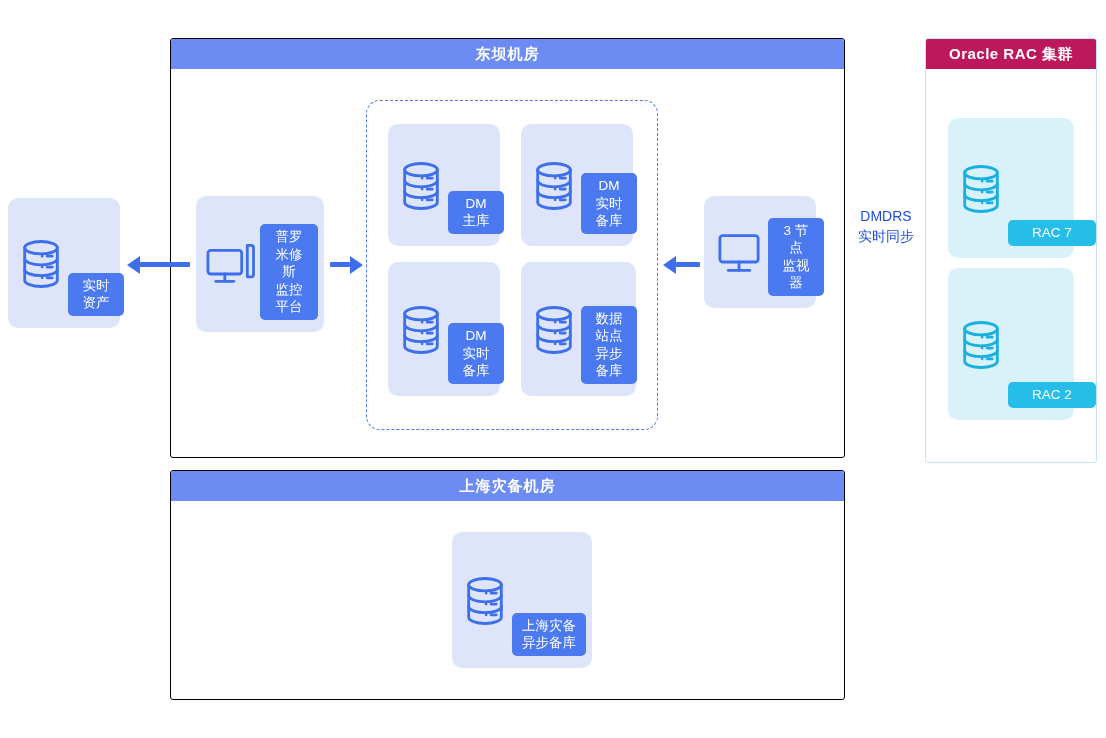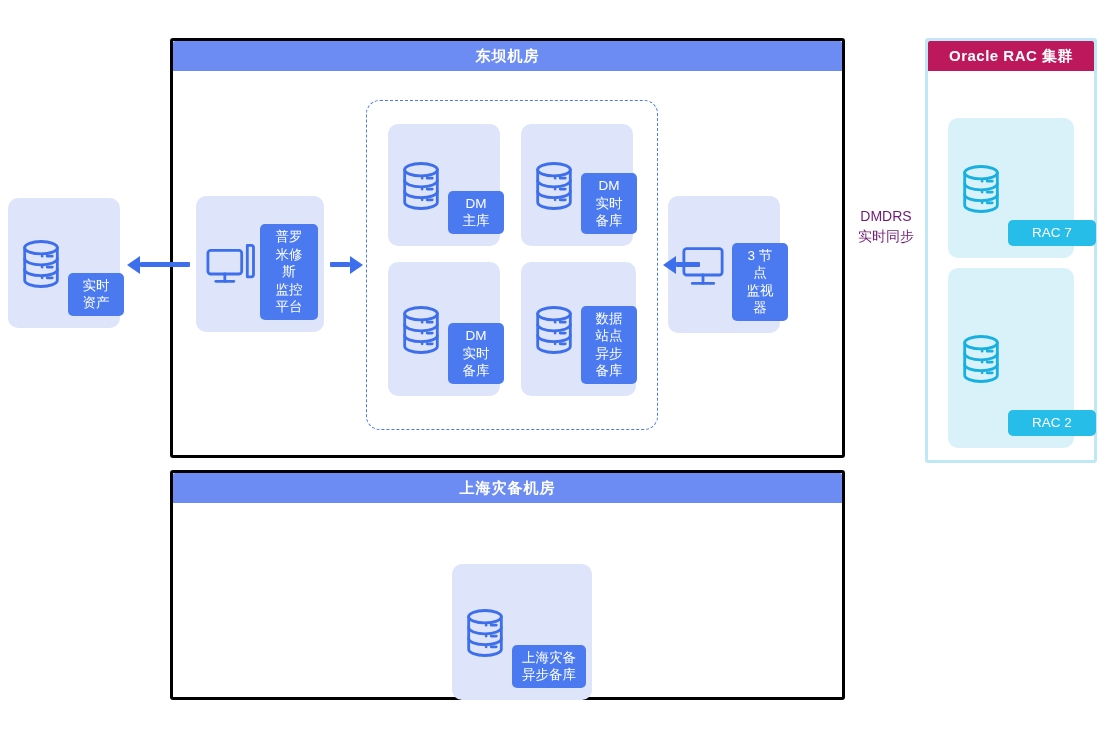--- a/index.html
+++ b/index.html
@@ -1,19 +1,19 @@
 <!DOCTYPE html>
 <html><head>
 <meta charset="utf-8">
 <style>
   html,body{margin:0;padding:0;background:#fff;}
   body{font-family:"Liberation Sans","DejaVu Sans",sans-serif;}
   .canvas{position:relative;width:1106px;height:738px;background:#fff;overflow:hidden;}
 
-  .room{position:absolute;background:#fff;border:3px solid #000000;border-radius:3px;box-sizing:border-box;}
+  .room{position:absolute;background:#fff;border:1px solid #000000;border-radius:3px;box-sizing:border-box;}
   .room-header{height:30px;display:flex;align-items:center;justify-content:center;
     color:#fff;font-size:15px;font-weight:bold;background:#6D8CF3;border-radius:2px 2px 0 0;letter-spacing:1px;}
   .room.cyan{border-color:#BFE8F6;}
   .room.cyan .room-header{background:#be185d;letter-spacing:.5px;}
 
   .dashed-group{position:absolute;border:1.6px dashed #4A79F0;border-radius:14px;background:#fff;box-sizing:border-box;}
 
   .card{position:absolute;background:#DEE5FA;border-radius:10px;display:flex;
     align-items:center;padding:14px 6px 12px;box-sizing:border-box;}
   .card.cyan{background:#D9F2FA;}
@@ -26,21 +26,21 @@
   .badge{margin-top:auto;background:#4A79F0;color:#fff;font-size:13.5px;line-height:1.3;
     text-align:center;white-space:pre-line;border-radius:5px;padding:4px 10px;min-width:56px;box-sizing:border-box;}
   .cyan .badge{background:#27BDE9;min-width:88px;}
 
   .arrow{position:absolute;height:5px;background:#3D6EEB;border-radius:1px;}
   .arrow::before{content:"";position:absolute;top:50%;transform:translateY(-50%);width:0;height:0;
     border-top:9px solid transparent;border-bottom:9px solid transparent;}
   .arrow.left::before{left:-13px;border-right:13px solid #3D6EEB;}
   .arrow.right::before{right:-13px;border-left:13px solid #3D6EEB;}
 
-  .float-label{position:absolute;color:#701a75;font-size:14px;line-height:1.4;
+  .float-label{position:absolute;color:#1d4ed8;font-size:14px;line-height:1.4;
     text-align:center;white-space:pre-line;}
 </style>
 </head>
 <body>
 
 <svg width="0" height="0" style="position:absolute" aria-hidden="true">
   <defs>
     <g id="icon-db">
       <ellipse cx="24" cy="9.5" rx="14.5" ry="5.5"></ellipse>
       <path d="M9.5 9.5v9.7c0 3 6.5 5.5 14.5 5.5s14.5-2.5 14.5-5.5V9.5"></path>
@@ -119,43 +119,43 @@
   </div>
 
   <div class="card" style="left:521px;top:262px;width:115px;height:134px">
     <svg class="node-icon" viewBox="0 0 48 48">
         <use href="#icon-db"></use>
       </svg>
     <div class="badge">数据站点
 异步备库</div>
   </div>
 
-  <div class="card" style="left:668px;top:196px;width:112px;height:137px">
+  <div class="card" style="left:704px;top:196px;width:112px;height:112px">
     <svg class="node-icon wide" viewBox="0 0 48 48">
         <use href="#icon-monitor"></use>
       </svg>
     <div class="badge">3 节点
 监视器</div>
   </div>
 
   <div class="card cyan" style="left:948px;top:118px;width:126px;height:140px">
     <svg class="node-icon" viewBox="0 0 48 48">
         <use href="#icon-db"></use>
       </svg>
     <div class="badge">RAC 7</div>
   </div>
 
-  <div class="card cyan" style="left:948px;top:268px;width:126px;height:180px">
+  <div class="card cyan" style="left:948px;top:268px;width:126px;height:152px">
     <svg class="node-icon" viewBox="0 0 48 48">
         <use href="#icon-db"></use>
       </svg>
     <div class="badge">RAC 2</div>
   </div>
 
-  <div class="card" style="left:452px;top:564px;width:140px;height:136px">
+  <div class="card" style="left:452px;top:532px;width:140px;height:136px">
     <svg class="node-icon" viewBox="0 0 48 48">
         <use href="#icon-db"></use>
       </svg>
     <div class="badge">上海灾备
 异步备库</div>
   </div>
 
   <div class="arrow left" style="left:140px;top:262px;width:50px"></div>
   <div class="arrow right" style="left:330px;top:262px;width:20px"></div>
   <div class="arrow left" style="left:676px;top:262px;width:24px"></div>

